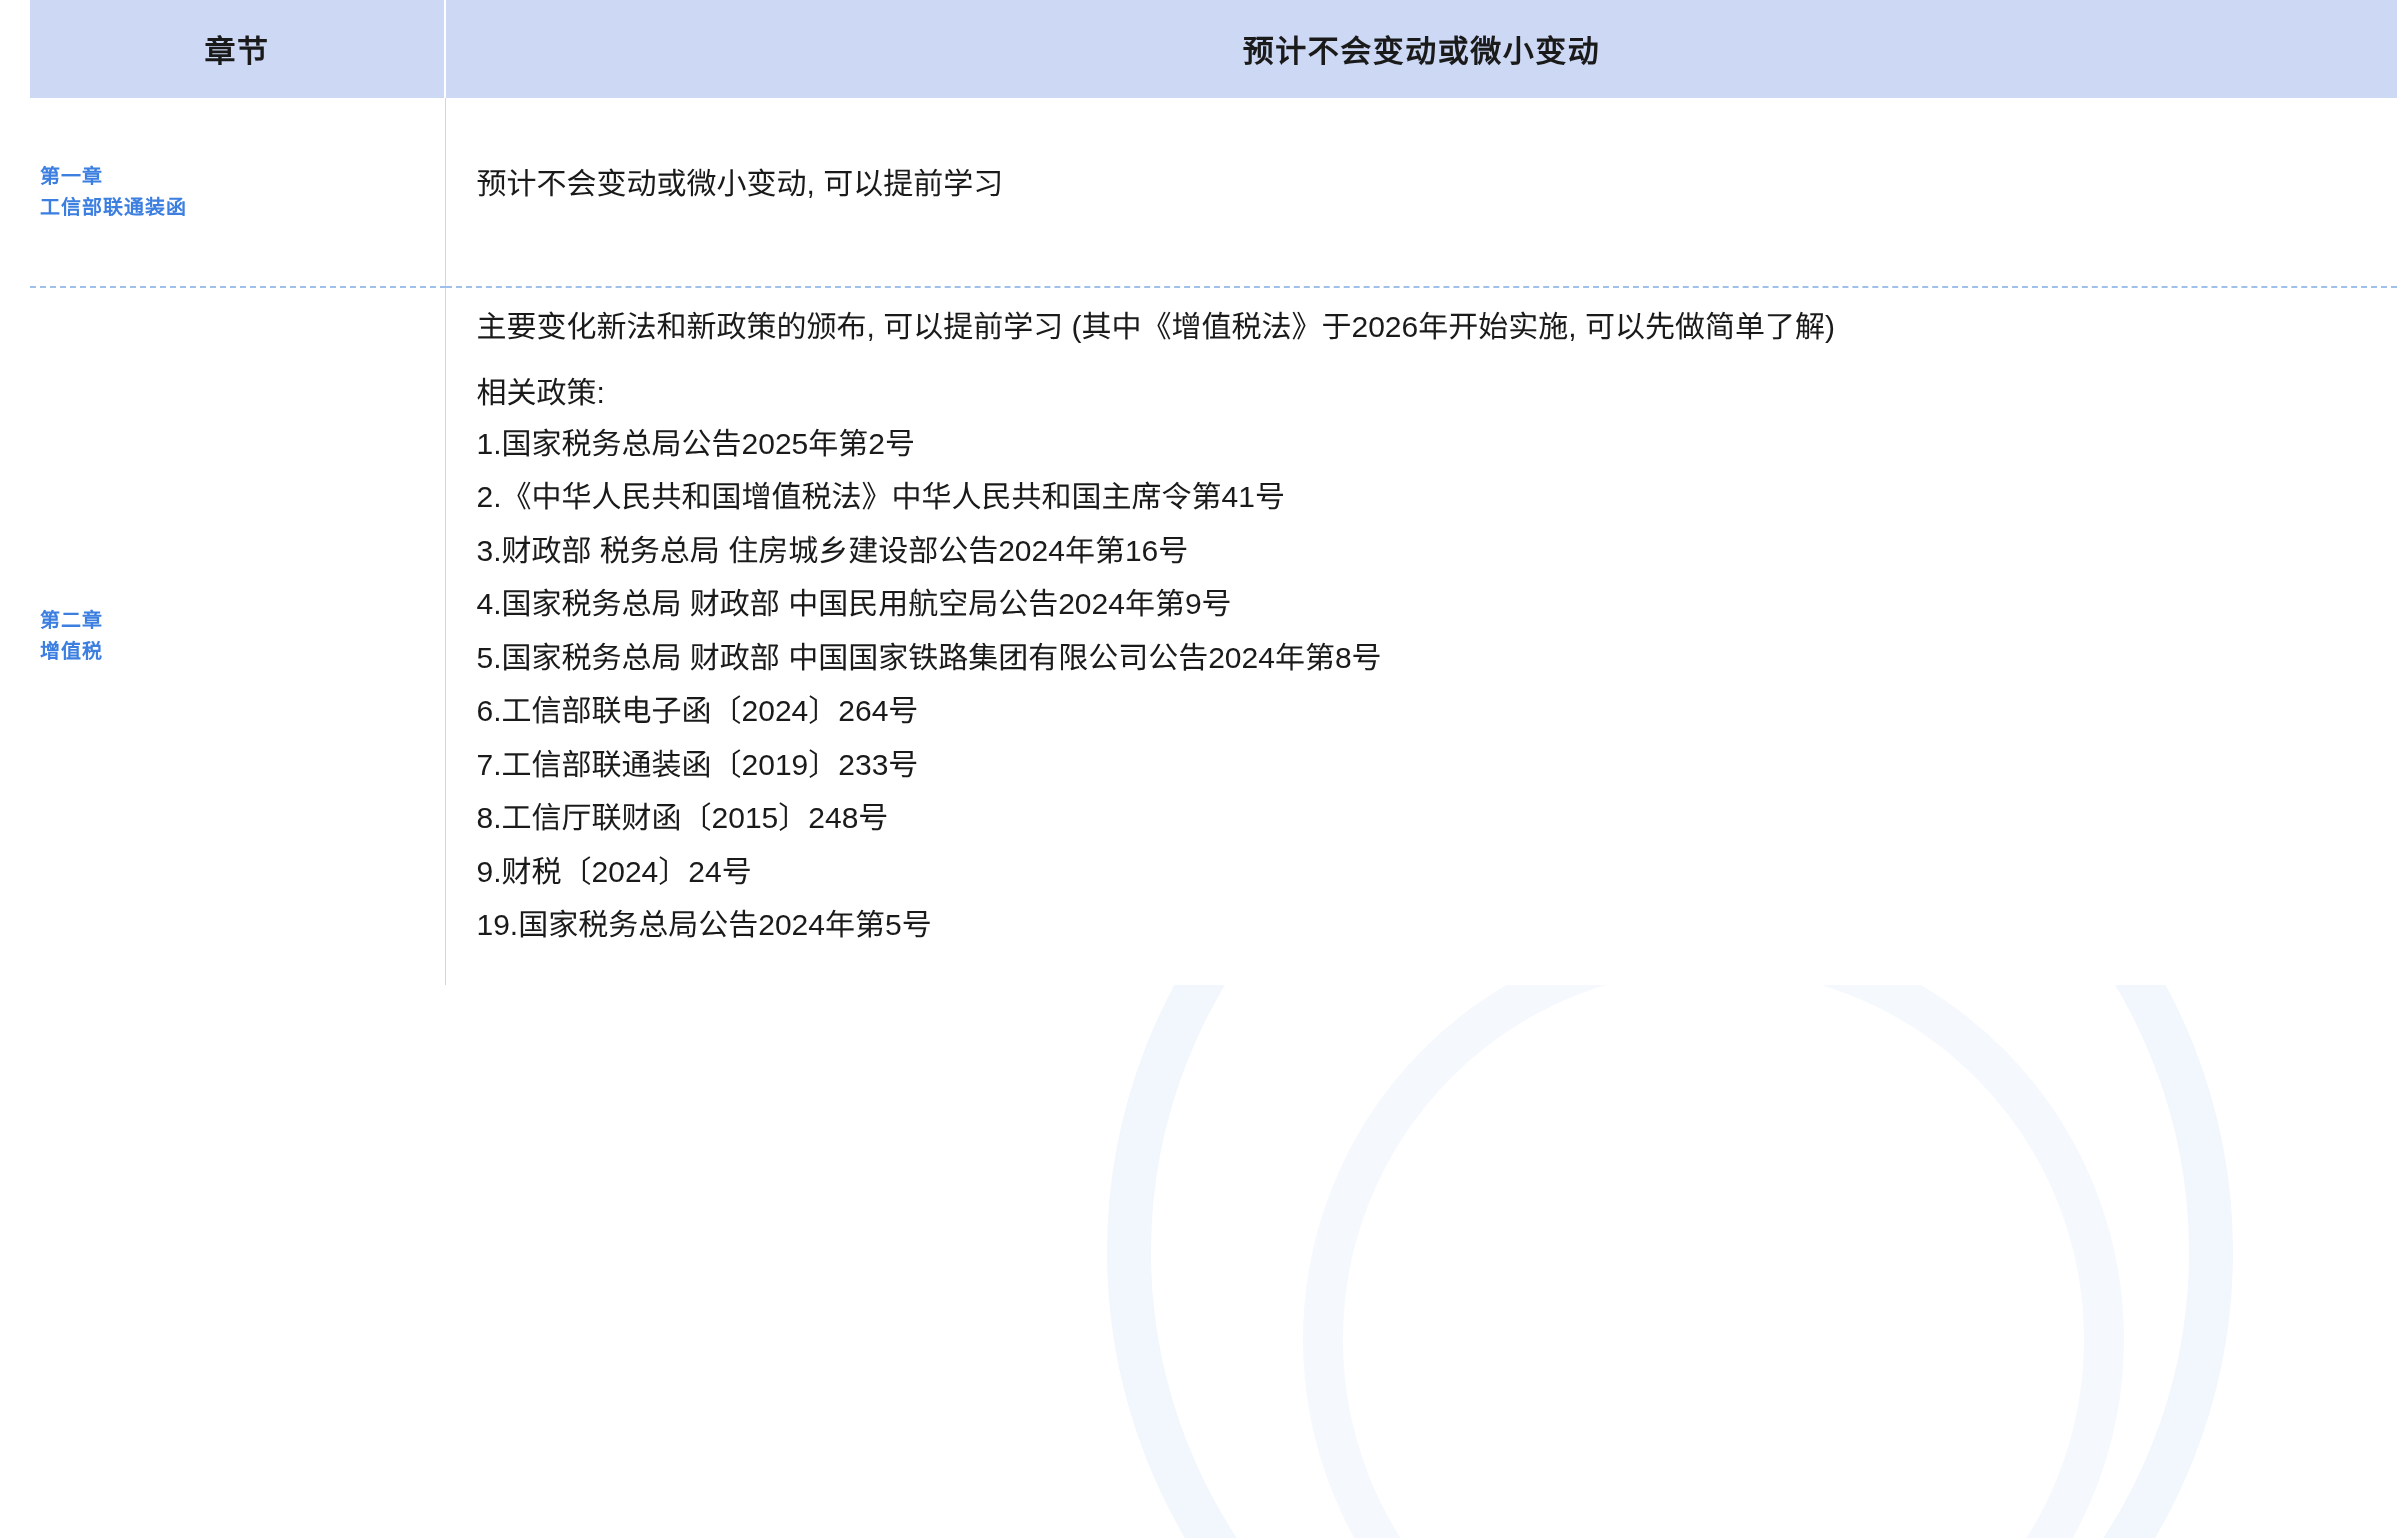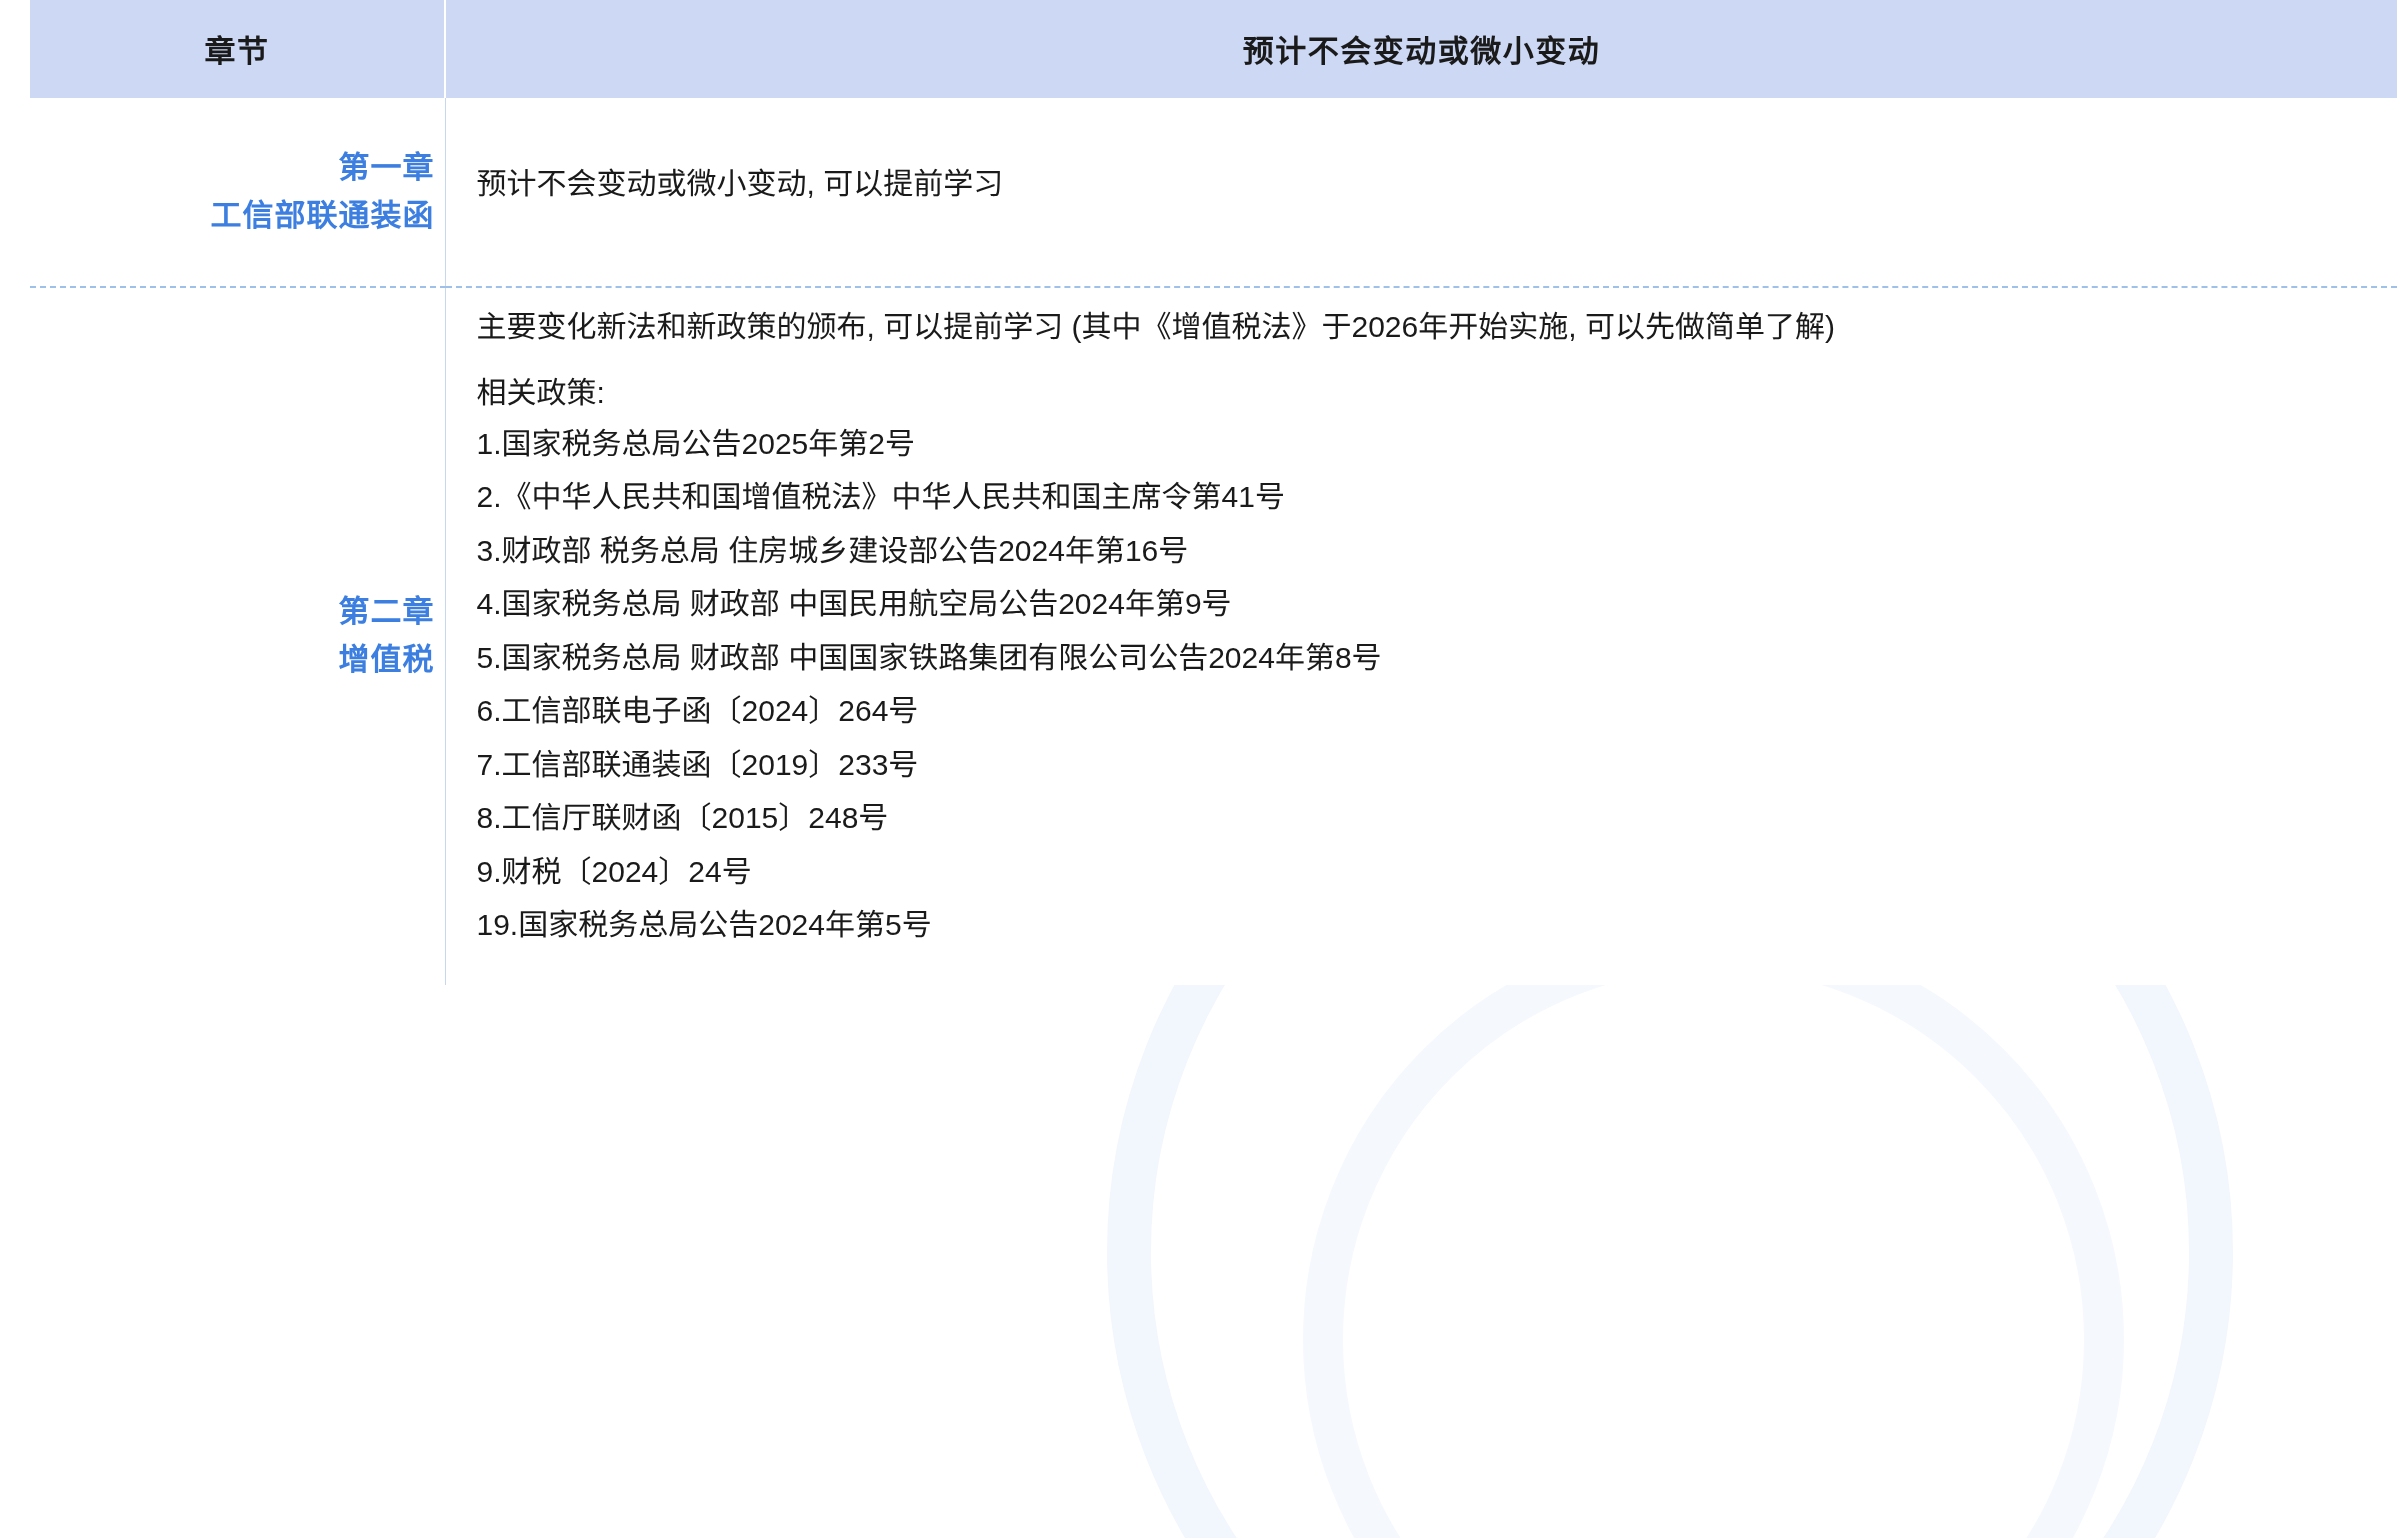--- a/index.html
+++ b/index.html
@@ -81,23 +81,23 @@
   }
 
   
   tbody td {
     background: #ffffff;
     vertical-align: middle;
     border: none;
   }
 
   td.chapter-cell {
-    text-align: right;
+    text-align: left;
     color: #3d7fe0;
-    font-size: 31px;
+    font-size: 20px;
     font-weight: bold;
     line-height: 1.55;
     letter-spacing: 1px;
     border-right: 1.5px solid #c9d6ef;
     padding: 20px 10px;
     white-space: nowrap;
   }
   td.chapter-cell .chapter-line { display: block; }
 
   td.content-cell {

